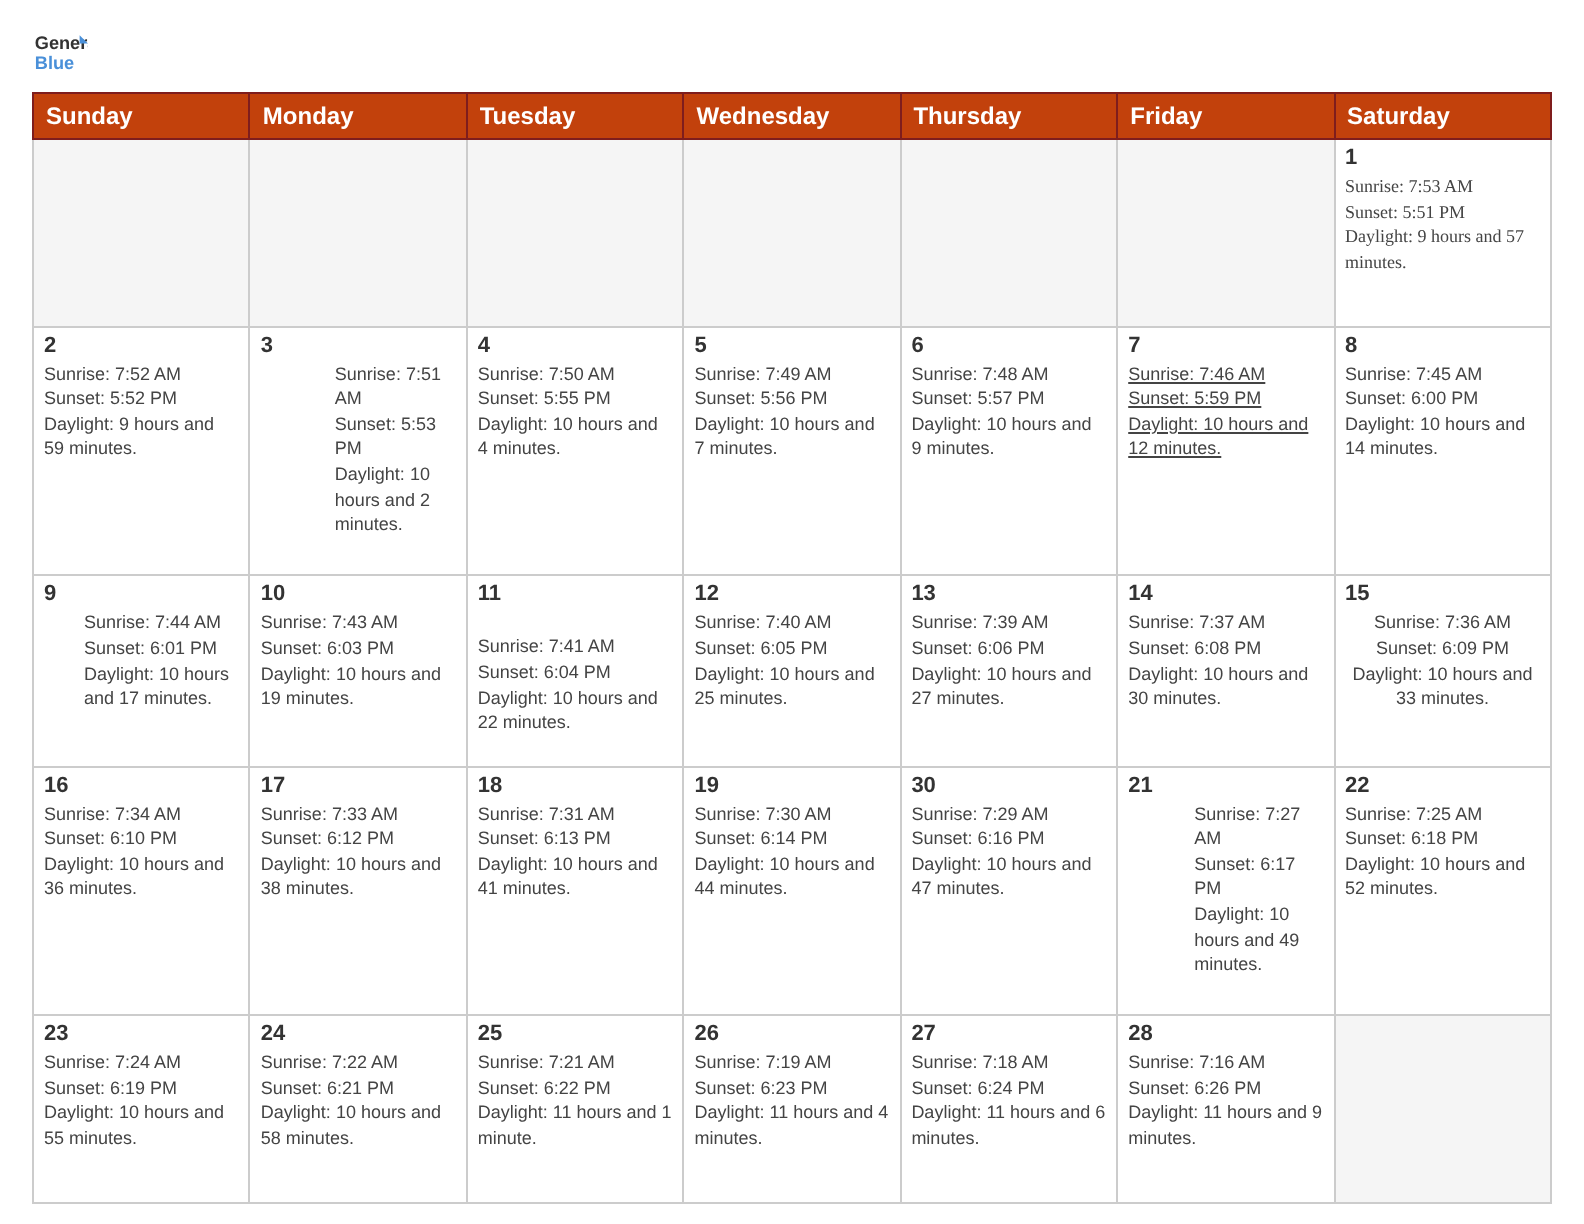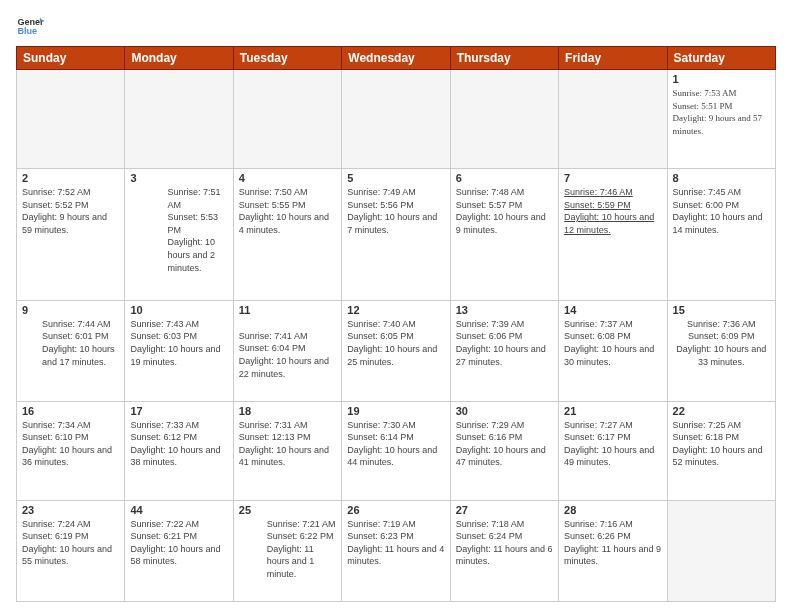--- a/index.html
+++ b/index.html
@@ -228,64 +228,64 @@
           </td>
           <td>
             <span class="day-number">17</span>
             <div class="day-info" style="white-space: pre-line;">Sunrise: 7:33 AM
 Sunset: 6:12 PM
 Daylight: 10 hours and 38 minutes.</div>
           </td>
           <td>
             <span class="day-number">18</span>
             <div class="day-info" style="white-space: pre-line;">Sunrise: 7:31 AM
-Sunset: 12:13 PM
+Sunset: 6:13 PM
 Daylight: 10 hours and 41 minutes.</div>
           </td>
           <td>
             <span class="day-number">19</span>
             <div class="day-info" style="white-space: pre-line;">Sunrise: 7:30 AM
 Sunset: 6:14 PM
 Daylight: 10 hours and 44 minutes.</div>
           </td>
           <td>
             <span class="day-number">30</span>
             <div class="day-info" style="white-space: pre-line;">Sunrise: 7:29 AM
 Sunset: 6:16 PM
 Daylight: 10 hours and 47 minutes.</div>
           </td>
           <td>
             <span class="day-number">21</span>
-            <div class="day-info" style="white-space: pre-line;">Sunrise: 7:27 AM
+            <div class="day-info" style="white-space: pre-line; margin-left: 33px;">Sunrise: 7:27 AM
 Sunset: 6:17 PM
 Daylight: 10 hours and 49 minutes.</div>
           </td>
           <td>
             <span class="day-number">22</span>
             <div class="day-info" style="white-space: pre-line;">Sunrise: 7:25 AM
 Sunset: 6:18 PM
 Daylight: 10 hours and 52 minutes.</div>
           </td>
         </tr>
         <tr>
           <td>
             <span class="day-number">23</span>
             <div class="day-info" style="white-space: pre-line;">Sunrise: 7:24 AM
 Sunset: 6:19 PM
 Daylight: 10 hours and 55 minutes.</div>
           </td>
           <td>
-            <span class="day-number">44</span>
+            <span class="day-number">24</span>
             <div class="day-info" style="white-space: pre-line;">Sunrise: 7:22 AM
 Sunset: 6:21 PM
 Daylight: 10 hours and 58 minutes.</div>
           </td>
           <td>
             <span class="day-number">25</span>
-            <div class="day-info" style="white-space: pre-line; margin-left: 28px;">Sunrise: 7:21 AM
+            <div class="day-info" style="white-space: pre-line;">Sunrise: 7:21 AM
 Sunset: 6:22 PM
 Daylight: 11 hours and 1 minute.</div>
           </td>
           <td>
             <span class="day-number">26</span>
             <div class="day-info" style="white-space: pre-line;">Sunrise: 7:19 AM
 Sunset: 6:23 PM
 Daylight: 11 hours and 4 minutes.</div>
           </td>
           <td>

